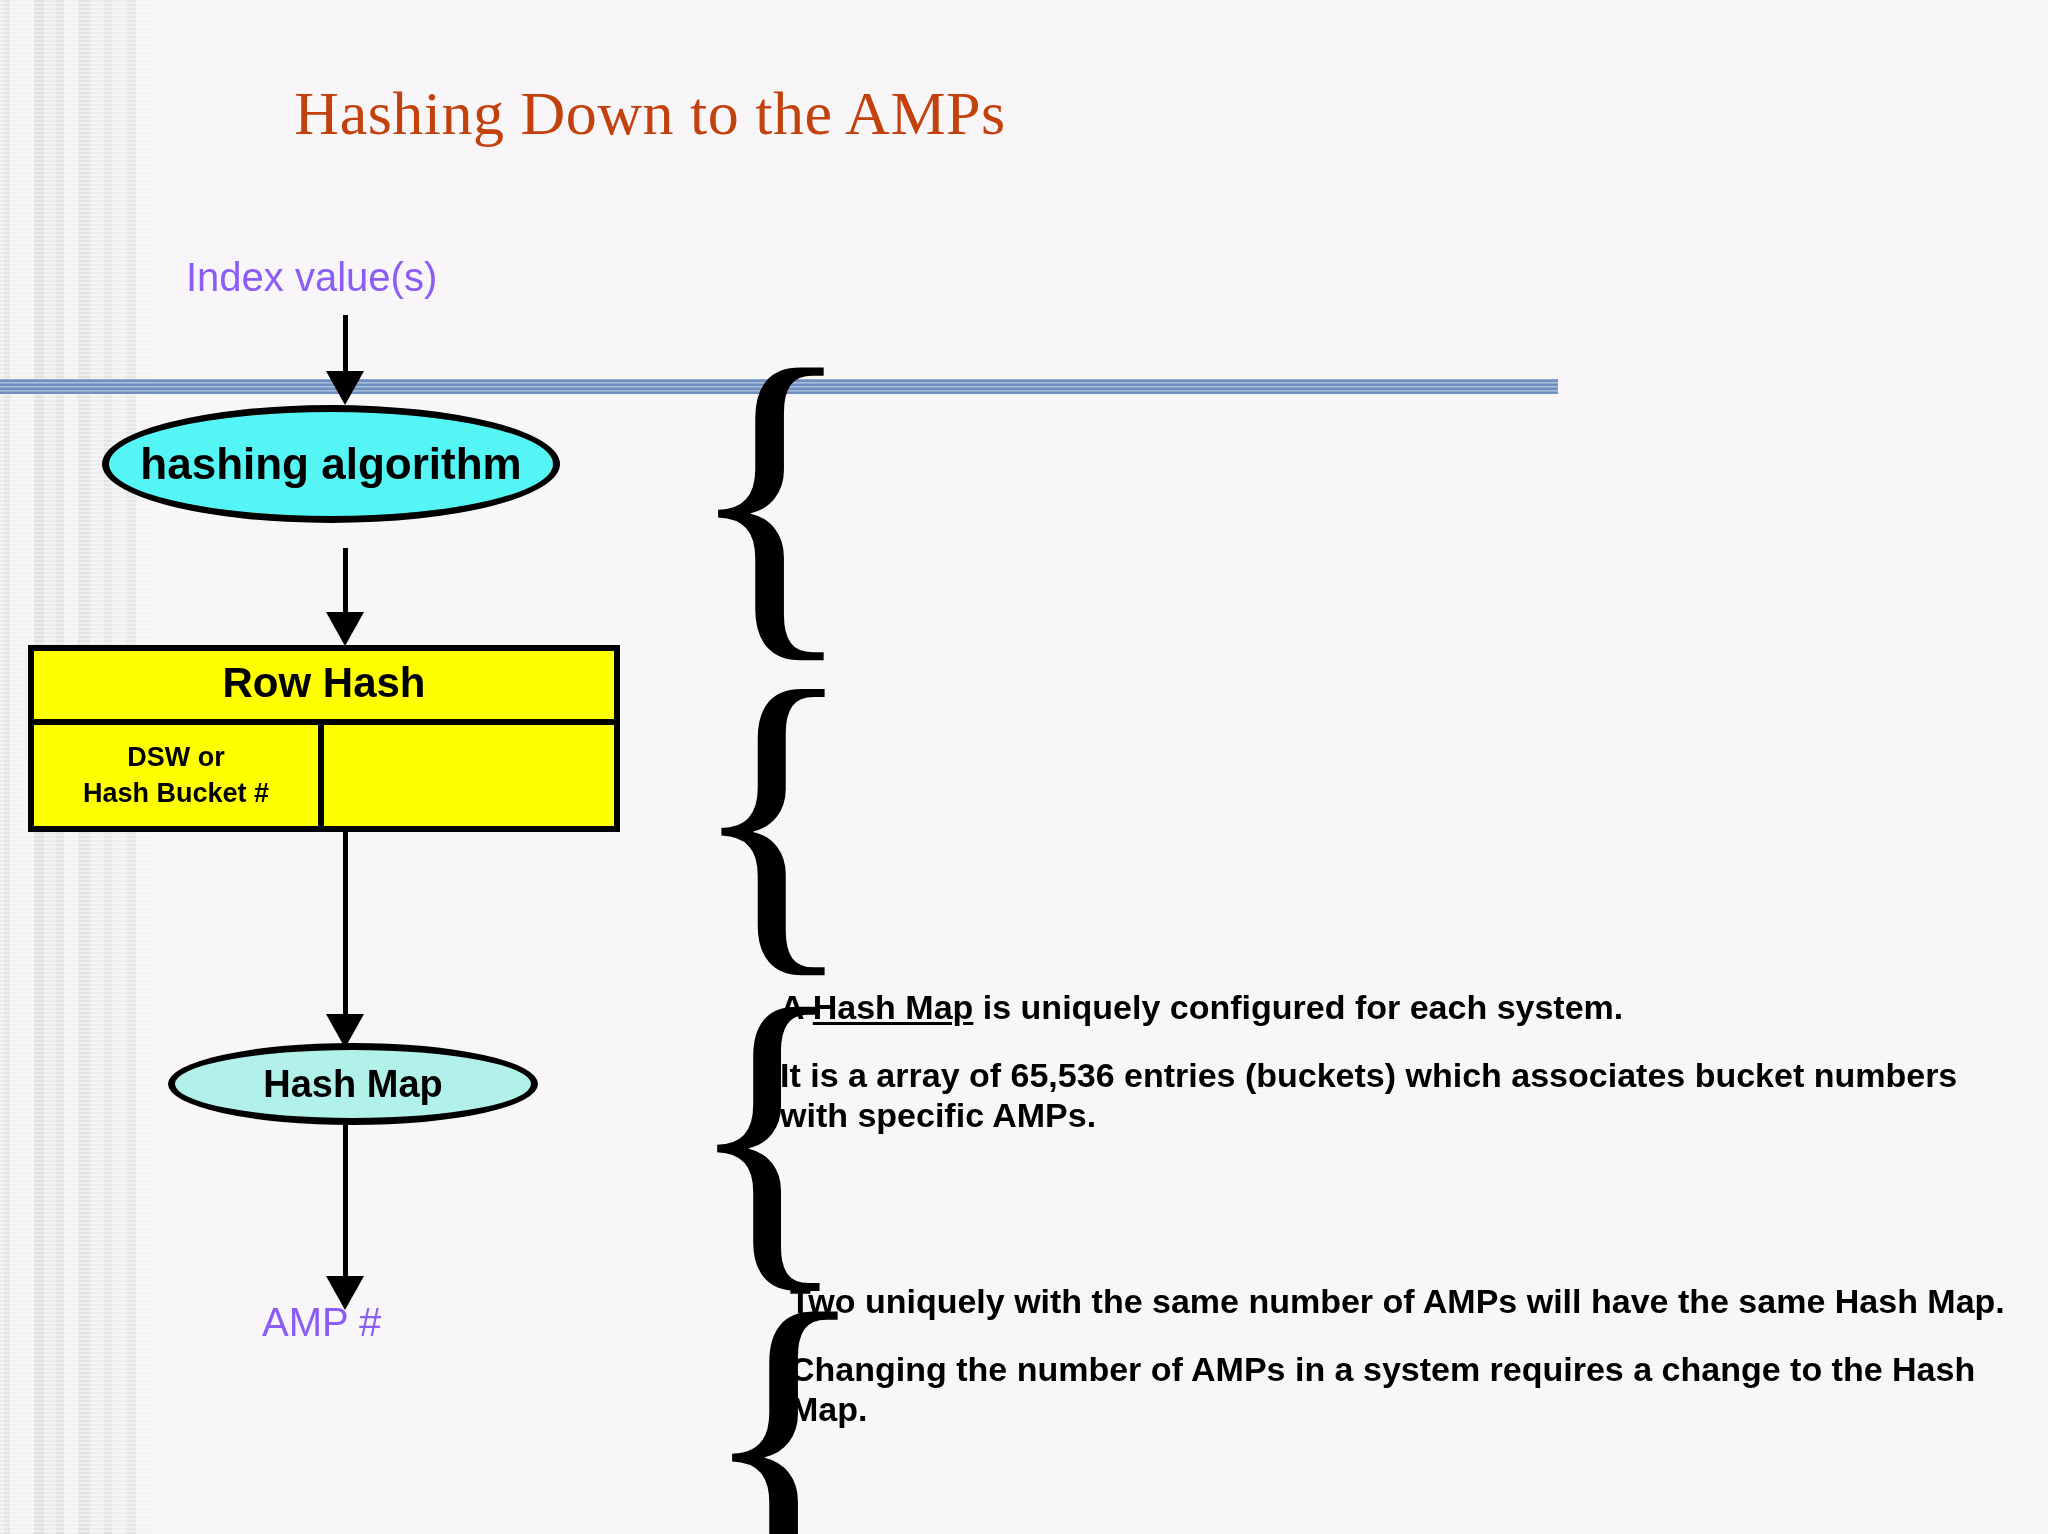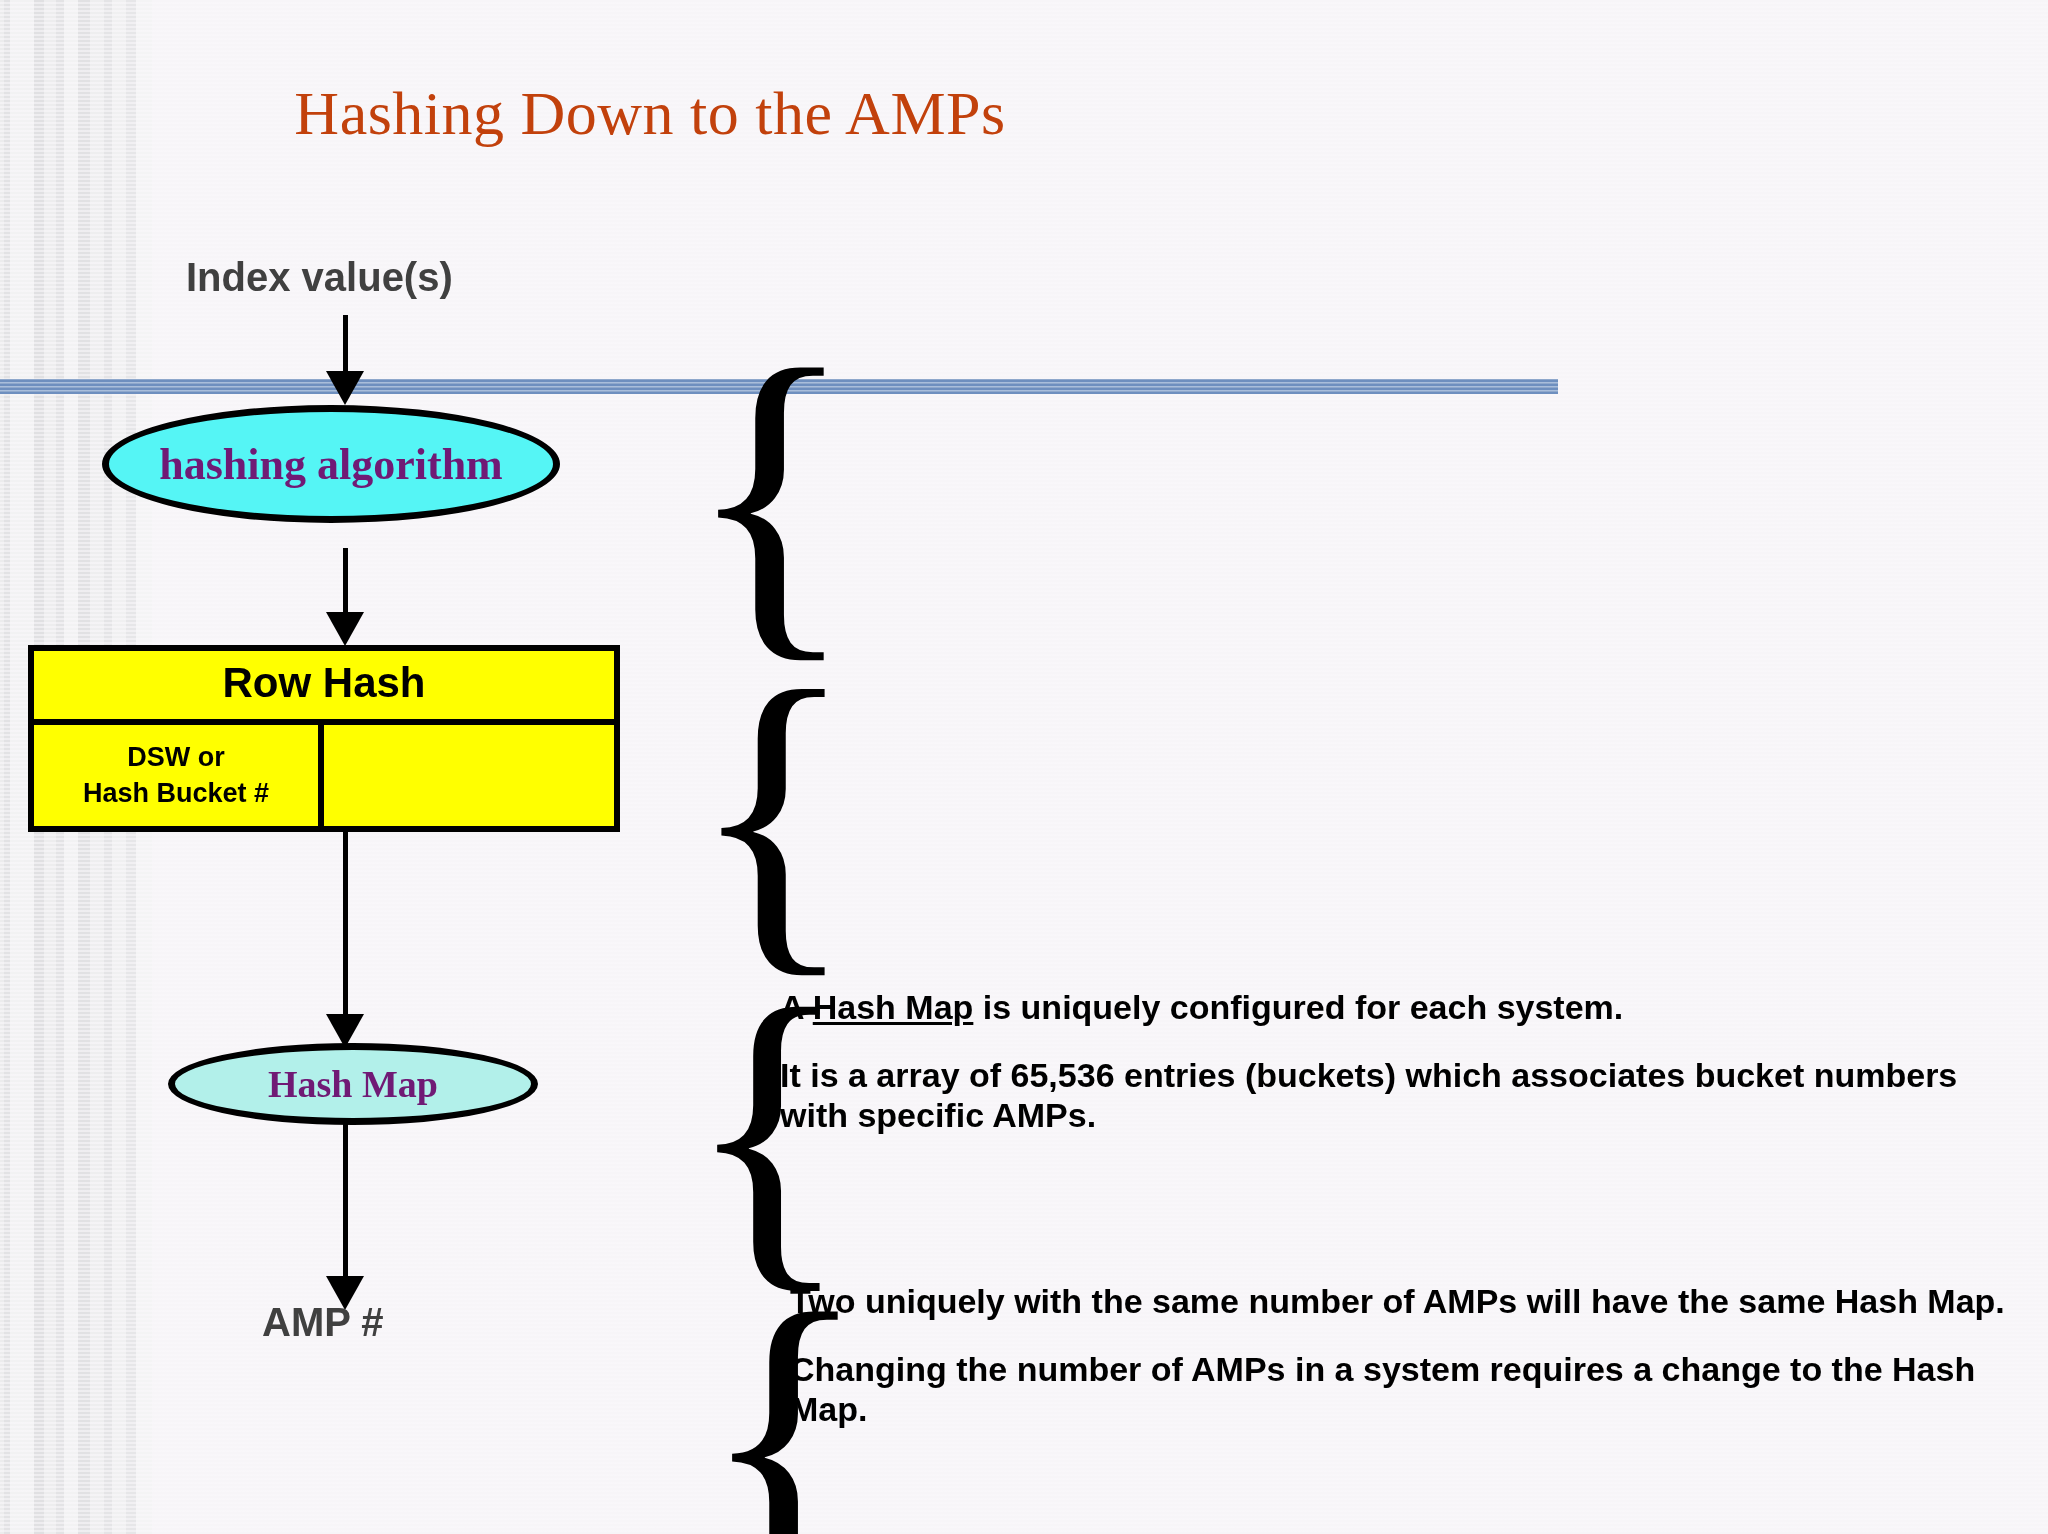--- a/index.html
+++ b/index.html
@@ -74,22 +74,22 @@
     text-align: center;
     font-family: "Liberation Serif", serif;
     font-size: 62px;
     color: #c2410c;
     letter-spacing: 0.5px;
     z-index: 5;
   }
 
   .node-label {
     position: absolute;
-    font-weight: bold;
-    color: #404040;
+    font-weight: normal;
+    color: #8b5cf6;
     z-index: 6;
     white-space: nowrap;
   }
 
   #index-label { left: 186px; top: 255px; font-size: 40px; }
   #amp-label   { left: 262px; top: 1300px; font-size: 40px; }
 
   
   .arrow { position: absolute; z-index: 6; }
   .arrow .shaft {
@@ -115,24 +115,23 @@
   #arrow4 { left: 324px; top: 1124px; width: 42px; height: 186px; }
   #arrow4 .shaft { height: 154px; }
 
   
   .ellipse {
     position: absolute;
     display: flex; align-items: center; justify-content: center;
     border: 7px solid #000;
     border-radius: 50%;
     font-weight: bold;
-    color: #701a75;
+    color: #000000;
     z-index: 6;
     white-space: nowrap;
-    font-family: Liberation Serif, serif;
   }
   #hashing-ellipse {
     left: 102px; top: 405px;
     width: 458px; height: 118px;
     font-size: 44px;
   }
   #hashmap-ellipse {
     left: 168px; top: 1043px;
     width: 370px; height: 82px;
     font-size: 38px;

